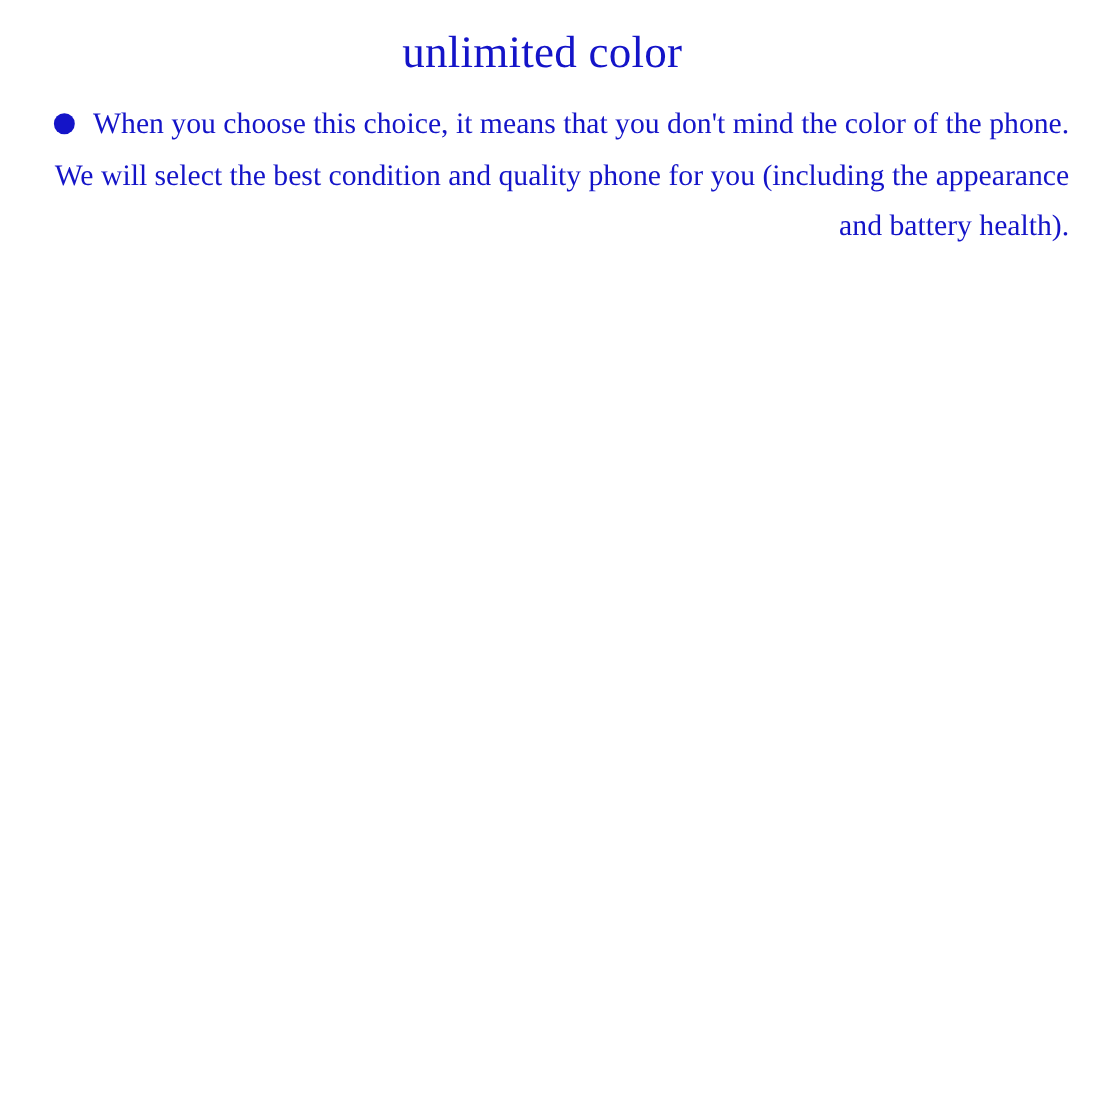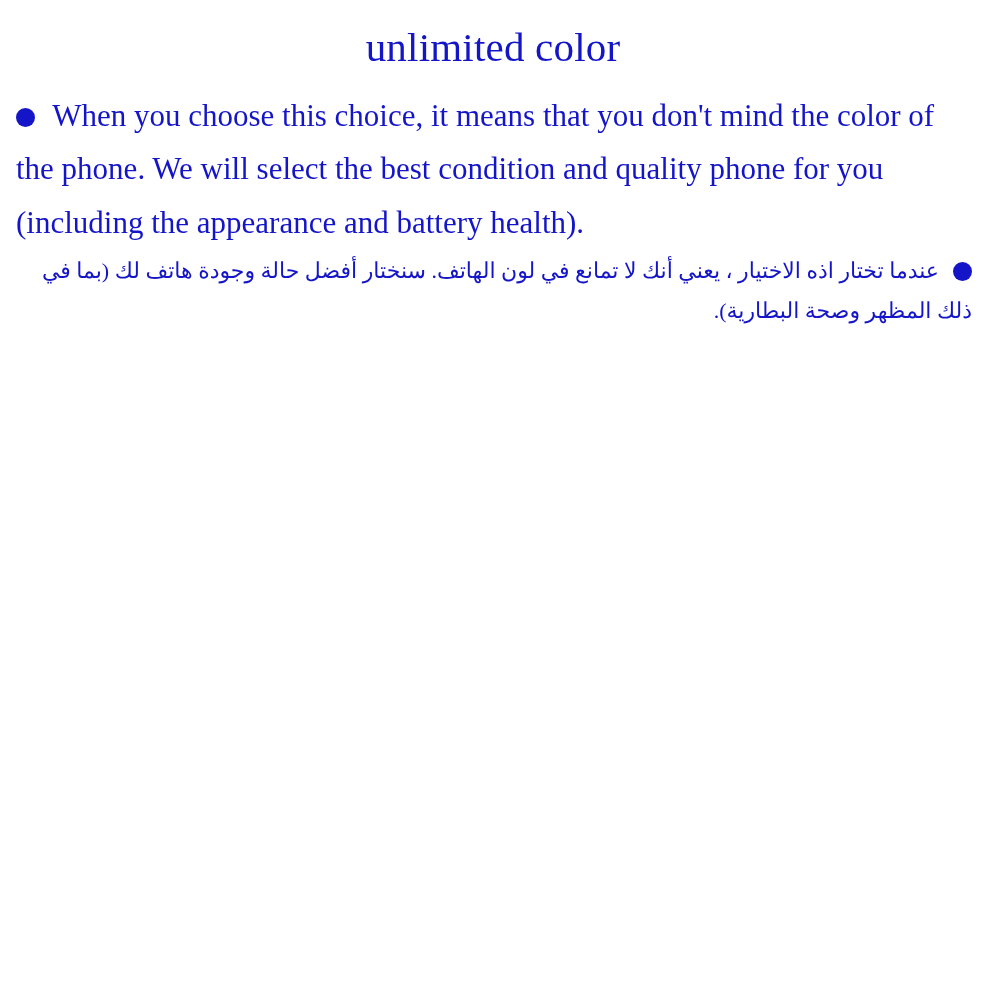--- a/index.html
+++ b/index.html
@@ -25,25 +25,25 @@
     text-align: center;
     font-size: 41px;
     line-height: 1.15;
     font-weight: normal;
     color: #1414c8;
     margin: 6px 0 18px 0;
     letter-spacing: 0.2px;
   }
   .para {
     display: block;
-    font-size: 31px;
+    font-size: 27px;
     line-height: 1.72;
     color: #1414c8;
     margin: 0 0 2px 0;
-    text-align: left;
+    text-align: right;
     padding-left: 2px;
   }
   .bullet {
     display: inline-block;
     width: 19px;
     height: 19px;
     border-radius: 50%;
     background: #1414c8;
     vertical-align: middle;
     position: relative;
@@ -71,17 +71,14 @@
 
   <h1 class="title">unlimited color</h1>
 
   <p class="para">
     <span class="bullet"></span><span class="txt">  When you choose this choice, it means that you don't mind the color of the phone. We will select the best condition and quality phone for you (including the appearance and battery health).</span>
   </p>
 
 
 
 
-  <p class="para rtl">
-    <span class="bullet"></span><span class="txt">عندما تختار اذه الاختيار ، يعني أنك لا تمانع في لون الهاتف. سنختار أفضل حالة وجودة هاتف لك (بما في ذلك المظهر وصحة البطارية).</span>
-  </p>
 
 </div>
 
 </body></html>

